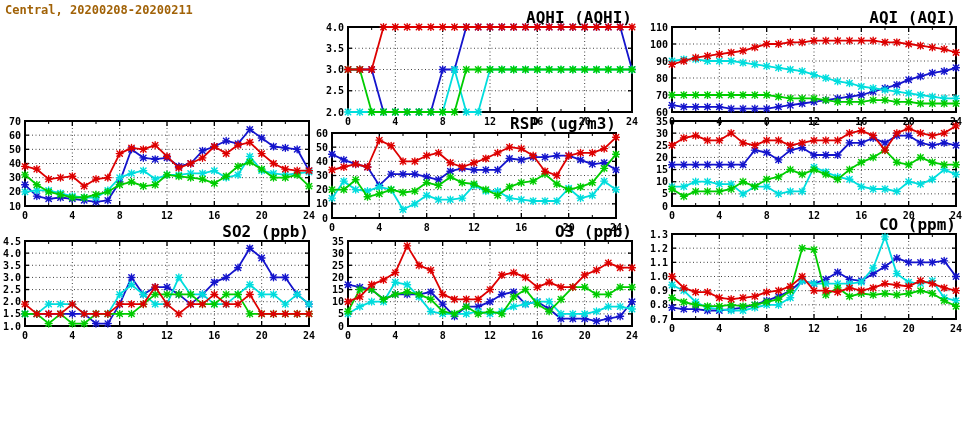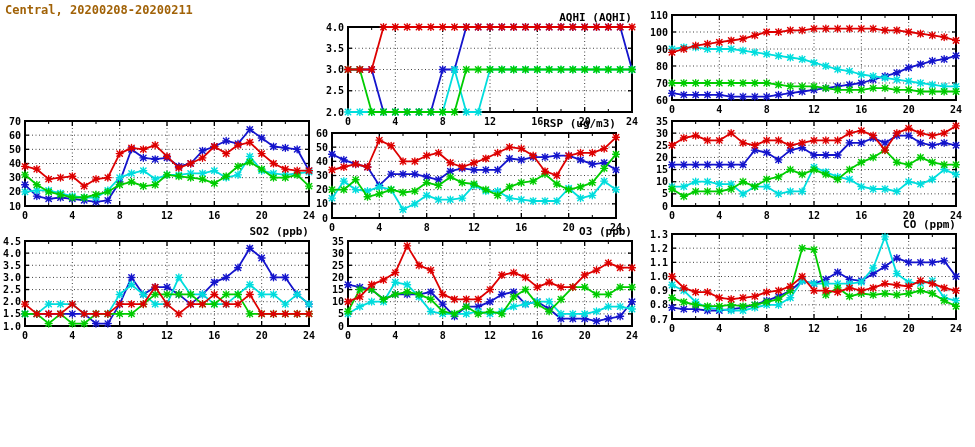--- a/index.html
+++ b/index.html
@@ -1,21 +1,21 @@
 <!DOCTYPE html>
 <html><head>
 <meta charset="utf-8">
 <style>
   html,body{margin:0;padding:0;background:#ffffff;}
   body{position:relative;width:975px;height:447px;overflow:hidden;
        font-family:"DejaVu Sans Mono","Liberation Mono",monospace;}
   .page-title{position:absolute;left:5px;top:3px;font-size:12px;font-weight:bold;color:#a16207;
               letter-spacing:0px;white-space:nowrap;}
   .chart{position:absolute;width:322px;height:118px;}
-  .chart-title{height:12px;line-height:12px;font-size:11px;font-weight:bold;color:#000;
+  .chart-title{height:12px;line-height:12px;font-size:16px;font-weight:bold;color:#000;
                text-align:right;padding-right:12px;white-space:nowrap;}
   .plot{display:block;overflow:visible;}
   
   #chart-aqhi{left:322px;top:12px;}
   #chart-aqi {left:646px;top:12px;}
   #chart-no2 {left:-1px; top:118px;}
   #chart-rsp {left:306px;top:118px;}
   #chart-fsp {left:646px;top:118px;}
   #chart-so2 {left:-1px; top:226px;}
   #chart-o3  {left:322px;top:226px;}
@@ -92,20 +92,21 @@
       <path d="M23.3 42.8L28.7 48.2M28.7 42.8L23.3 48.2M26 42.1L26 48.9M22.6 45.5L29.4 45.5M35.133333333333326 42.8L40.53333333333333 48.2M40.53333333333333 42.8L35.133333333333326 48.2M37.83333333333333 42.1L37.83333333333333 48.9M34.43333333333333 45.5L41.23333333333333 45.5M46.96666666666666 42.8L52.36666666666667 48.2M52.36666666666667 42.8L46.96666666666666 48.2M49.666666666666664 42.1L49.666666666666664 48.9M46.266666666666666 45.5L53.06666666666666 45.5M58.8 85.3L64.2 90.7M64.2 85.3L58.8 90.7M61.5 84.6L61.5 91.4M58.1 88L64.9 88M70.63333333333333 85.3L76.03333333333333 90.7M76.03333333333333 85.3L70.63333333333333 90.7M73.33333333333333 84.6L73.33333333333333 91.4M69.93333333333332 88L76.73333333333333 88M82.46666666666667 85.3L87.86666666666667 90.7M87.86666666666667 85.3L82.46666666666667 90.7M85.16666666666667 84.6L85.16666666666667 91.4M81.76666666666667 88L88.56666666666668 88M94.3 85.3L99.7 90.7M99.7 85.3L94.3 90.7M97 84.6L97 91.4M93.6 88L100.4 88M106.13333333333334 85.3L111.53333333333335 90.7M111.53333333333335 85.3L106.13333333333334 90.7M108.83333333333334 84.6L108.83333333333334 91.4M105.43333333333334 88L112.23333333333335 88M117.96666666666665 42.8L123.36666666666666 48.2M123.36666666666666 42.8L117.96666666666665 48.2M120.66666666666666 42.1L120.66666666666666 48.9M117.26666666666665 45.5L124.06666666666666 45.5M129.8 42.8L135.2 48.2M135.2 42.8L129.8 48.2M132.5 42.1L132.5 48.9M129.1 45.5L135.9 45.5M141.63333333333335 0.2999999999999998L147.03333333333333 5.7M147.03333333333333 0.2999999999999998L141.63333333333335 5.7M144.33333333333334 -0.3999999999999999L144.33333333333334 6.4M140.93333333333334 3L147.73333333333335 3M153.46666666666667 0.2999999999999998L158.86666666666665 5.7M158.86666666666665 0.2999999999999998L153.46666666666667 5.7M156.16666666666666 -0.3999999999999999L156.16666666666666 6.4M152.76666666666665 3L159.56666666666666 3M165.3 0.2999999999999998L170.7 5.7M170.7 0.2999999999999998L165.3 5.7M168 -0.3999999999999999L168 6.4M164.6 3L171.4 3M177.13333333333333 0.2999999999999998L182.5333333333333 5.7M182.5333333333333 0.2999999999999998L177.13333333333333 5.7M179.83333333333331 -0.3999999999999999L179.83333333333331 6.4M176.4333333333333 3L183.23333333333332 3M188.9666666666667 0.2999999999999998L194.36666666666667 5.7M194.36666666666667 0.2999999999999998L188.9666666666667 5.7M191.66666666666669 -0.3999999999999999L191.66666666666669 6.4M188.26666666666668 3L195.0666666666667 3M200.8 0.2999999999999998L206.2 5.7M206.2 0.2999999999999998L200.8 5.7M203.5 -0.3999999999999999L203.5 6.4M200.1 3L206.9 3M212.63333333333333 0.2999999999999998L218.0333333333333 5.7M218.0333333333333 0.2999999999999998L212.63333333333333 5.7M215.33333333333331 -0.3999999999999999L215.33333333333331 6.4M211.9333333333333 3L218.73333333333332 3M224.4666666666667 0.2999999999999998L229.86666666666667 5.7M229.86666666666667 0.2999999999999998L224.4666666666667 5.7M227.16666666666669 -0.3999999999999999L227.16666666666669 6.4M223.76666666666668 3L230.5666666666667 3M236.3 0.2999999999999998L241.7 5.7M241.7 0.2999999999999998L236.3 5.7M239 -0.3999999999999999L239 6.4M235.6 3L242.4 3M248.13333333333333 0.2999999999999998L253.5333333333333 5.7M253.5333333333333 0.2999999999999998L248.13333333333333 5.7M250.83333333333331 -0.3999999999999999L250.83333333333331 6.4M247.4333333333333 3L254.23333333333332 3M259.9666666666667 0.2999999999999998L265.3666666666667 5.7M265.3666666666667 0.2999999999999998L259.9666666666667 5.7M262.6666666666667 -0.3999999999999999L262.6666666666667 6.4M259.2666666666667 3L266.06666666666666 3M271.8 0.2999999999999998L277.2 5.7M277.2 0.2999999999999998L271.8 5.7M274.5 -0.3999999999999999L274.5 6.4M271.1 3L277.9 3M283.6333333333333 0.2999999999999998L289.0333333333333 5.7M289.0333333333333 0.2999999999999998L283.6333333333333 5.7M286.3333333333333 -0.3999999999999999L286.3333333333333 6.4M282.93333333333334 3L289.7333333333333 3M295.4666666666667 0.2999999999999998L300.8666666666667 5.7M300.8666666666667 0.2999999999999998L295.4666666666667 5.7M298.1666666666667 -0.3999999999999999L298.1666666666667 6.4M294.7666666666667 3L301.56666666666666 3M307.3 42.8L312.7 48.2M312.7 42.8L307.3 48.2M310 42.1L310 48.9M306.6 45.5L313.4 45.5" stroke="#1414cc" stroke-width="1.4" fill="none" stroke-linecap="round"></path>
       <polyline points="26.0,88.0 37.8,88.0 49.7,88.0 61.5,88.0 73.3,88.0 85.2,88.0 97.0,88.0 108.8,88.0 120.7,88.0 132.5,45.5 144.3,88.0 156.2,88.0 168.0,45.5 179.8,45.5 191.7,45.5 203.5,45.5 215.3,45.5 227.2,45.5 239.0,45.5 250.8,45.5 262.7,45.5 274.5,45.5 286.3,45.5 298.2,45.5 310.0,45.5" fill="none" stroke="#00dddd" stroke-width="1.8" stroke-linejoin="round" stroke-linecap="round"></polyline>
       <path d="M23.3 85.3L28.7 90.7M28.7 85.3L23.3 90.7M26 84.6L26 91.4M22.6 88L29.4 88M35.133333333333326 85.3L40.53333333333333 90.7M40.53333333333333 85.3L35.133333333333326 90.7M37.83333333333333 84.6L37.83333333333333 91.4M34.43333333333333 88L41.23333333333333 88M46.96666666666666 85.3L52.36666666666667 90.7M52.36666666666667 85.3L46.96666666666666 90.7M49.666666666666664 84.6L49.666666666666664 91.4M46.266666666666666 88L53.06666666666666 88M58.8 85.3L64.2 90.7M64.2 85.3L58.8 90.7M61.5 84.6L61.5 91.4M58.1 88L64.9 88M70.63333333333333 85.3L76.03333333333333 90.7M76.03333333333333 85.3L70.63333333333333 90.7M73.33333333333333 84.6L73.33333333333333 91.4M69.93333333333332 88L76.73333333333333 88M82.46666666666667 85.3L87.86666666666667 90.7M87.86666666666667 85.3L82.46666666666667 90.7M85.16666666666667 84.6L85.16666666666667 91.4M81.76666666666667 88L88.56666666666668 88M94.3 85.3L99.7 90.7M99.7 85.3L94.3 90.7M97 84.6L97 91.4M93.6 88L100.4 88M106.13333333333334 85.3L111.53333333333335 90.7M111.53333333333335 85.3L106.13333333333334 90.7M108.83333333333334 84.6L108.83333333333334 91.4M105.43333333333334 88L112.23333333333335 88M117.96666666666665 85.3L123.36666666666666 90.7M123.36666666666666 85.3L117.96666666666665 90.7M120.66666666666666 84.6L120.66666666666666 91.4M117.26666666666665 88L124.06666666666666 88M129.8 42.8L135.2 48.2M135.2 42.8L129.8 48.2M132.5 42.1L132.5 48.9M129.1 45.5L135.9 45.5M141.63333333333335 85.3L147.03333333333333 90.7M147.03333333333333 85.3L141.63333333333335 90.7M144.33333333333334 84.6L144.33333333333334 91.4M140.93333333333334 88L147.73333333333335 88M153.46666666666667 85.3L158.86666666666665 90.7M158.86666666666665 85.3L153.46666666666667 90.7M156.16666666666666 84.6L156.16666666666666 91.4M152.76666666666665 88L159.56666666666666 88M165.3 42.8L170.7 48.2M170.7 42.8L165.3 48.2M168 42.1L168 48.9M164.6 45.5L171.4 45.5M177.13333333333333 42.8L182.5333333333333 48.2M182.5333333333333 42.8L177.13333333333333 48.2M179.83333333333331 42.1L179.83333333333331 48.9M176.4333333333333 45.5L183.23333333333332 45.5M188.9666666666667 42.8L194.36666666666667 48.2M194.36666666666667 42.8L188.9666666666667 48.2M191.66666666666669 42.1L191.66666666666669 48.9M188.26666666666668 45.5L195.0666666666667 45.5M200.8 42.8L206.2 48.2M206.2 42.8L200.8 48.2M203.5 42.1L203.5 48.9M200.1 45.5L206.9 45.5M212.63333333333333 42.8L218.0333333333333 48.2M218.0333333333333 42.8L212.63333333333333 48.2M215.33333333333331 42.1L215.33333333333331 48.9M211.9333333333333 45.5L218.73333333333332 45.5M224.4666666666667 42.8L229.86666666666667 48.2M229.86666666666667 42.8L224.4666666666667 48.2M227.16666666666669 42.1L227.16666666666669 48.9M223.76666666666668 45.5L230.5666666666667 45.5M236.3 42.8L241.7 48.2M241.7 42.8L236.3 48.2M239 42.1L239 48.9M235.6 45.5L242.4 45.5M248.13333333333333 42.8L253.5333333333333 48.2M253.5333333333333 42.8L248.13333333333333 48.2M250.83333333333331 42.1L250.83333333333331 48.9M247.4333333333333 45.5L254.23333333333332 45.5M259.9666666666667 42.8L265.3666666666667 48.2M265.3666666666667 42.8L259.9666666666667 48.2M262.6666666666667 42.1L262.6666666666667 48.9M259.2666666666667 45.5L266.06666666666666 45.5M271.8 42.8L277.2 48.2M277.2 42.8L271.8 48.2M274.5 42.1L274.5 48.9M271.1 45.5L277.9 45.5M283.6333333333333 42.8L289.0333333333333 48.2M289.0333333333333 42.8L283.6333333333333 48.2M286.3333333333333 42.1L286.3333333333333 48.9M282.93333333333334 45.5L289.7333333333333 45.5M295.4666666666667 42.8L300.8666666666667 48.2M300.8666666666667 42.8L295.4666666666667 48.2M298.1666666666667 42.1L298.1666666666667 48.9M294.7666666666667 45.5L301.56666666666666 45.5M307.3 42.8L312.7 48.2M312.7 42.8L307.3 48.2M310 42.1L310 48.9M306.6 45.5L313.4 45.5" stroke="#00dddd" stroke-width="1.4" fill="none" stroke-linecap="round"></path>
       <polyline points="26.0,45.5 37.8,45.5 49.7,88.0 61.5,88.0 73.3,88.0 85.2,88.0 97.0,88.0 108.8,88.0 120.7,88.0 132.5,88.0 144.3,45.5 156.2,45.5 168.0,45.5 179.8,45.5 191.7,45.5 203.5,45.5 215.3,45.5 227.2,45.5 239.0,45.5 250.8,45.5 262.7,45.5 274.5,45.5 286.3,45.5 298.2,45.5 310.0,45.5" fill="none" stroke="#00cc00" stroke-width="1.8" stroke-linejoin="round" stroke-linecap="round"></polyline>
       <path d="M23.3 42.8L28.7 48.2M28.7 42.8L23.3 48.2M26 42.1L26 48.9M22.6 45.5L29.4 45.5M35.133333333333326 42.8L40.53333333333333 48.2M40.53333333333333 42.8L35.133333333333326 48.2M37.83333333333333 42.1L37.83333333333333 48.9M34.43333333333333 45.5L41.23333333333333 45.5M46.96666666666666 85.3L52.36666666666667 90.7M52.36666666666667 85.3L46.96666666666666 90.7M49.666666666666664 84.6L49.666666666666664 91.4M46.266666666666666 88L53.06666666666666 88M58.8 85.3L64.2 90.7M64.2 85.3L58.8 90.7M61.5 84.6L61.5 91.4M58.1 88L64.9 88M70.63333333333333 85.3L76.03333333333333 90.7M76.03333333333333 85.3L70.63333333333333 90.7M73.33333333333333 84.6L73.33333333333333 91.4M69.93333333333332 88L76.73333333333333 88M82.46666666666667 85.3L87.86666666666667 90.7M87.86666666666667 85.3L82.46666666666667 90.7M85.16666666666667 84.6L85.16666666666667 91.4M81.76666666666667 88L88.56666666666668 88M94.3 85.3L99.7 90.7M99.7 85.3L94.3 90.7M97 84.6L97 91.4M93.6 88L100.4 88M106.13333333333334 85.3L111.53333333333335 90.7M111.53333333333335 85.3L106.13333333333334 90.7M108.83333333333334 84.6L108.83333333333334 91.4M105.43333333333334 88L112.23333333333335 88M117.96666666666665 85.3L123.36666666666666 90.7M123.36666666666666 85.3L117.96666666666665 90.7M120.66666666666666 84.6L120.66666666666666 91.4M117.26666666666665 88L124.06666666666666 88M129.8 85.3L135.2 90.7M135.2 85.3L129.8 90.7M132.5 84.6L132.5 91.4M129.1 88L135.9 88M141.63333333333335 42.8L147.03333333333333 48.2M147.03333333333333 42.8L141.63333333333335 48.2M144.33333333333334 42.1L144.33333333333334 48.9M140.93333333333334 45.5L147.73333333333335 45.5M153.46666666666667 42.8L158.86666666666665 48.2M158.86666666666665 42.8L153.46666666666667 48.2M156.16666666666666 42.1L156.16666666666666 48.9M152.76666666666665 45.5L159.56666666666666 45.5M165.3 42.8L170.7 48.2M170.7 42.8L165.3 48.2M168 42.1L168 48.9M164.6 45.5L171.4 45.5M177.13333333333333 42.8L182.5333333333333 48.2M182.5333333333333 42.8L177.13333333333333 48.2M179.83333333333331 42.1L179.83333333333331 48.9M176.4333333333333 45.5L183.23333333333332 45.5M188.9666666666667 42.8L194.36666666666667 48.2M194.36666666666667 42.8L188.9666666666667 48.2M191.66666666666669 42.1L191.66666666666669 48.9M188.26666666666668 45.5L195.0666666666667 45.5M200.8 42.8L206.2 48.2M206.2 42.8L200.8 48.2M203.5 42.1L203.5 48.9M200.1 45.5L206.9 45.5M212.63333333333333 42.8L218.0333333333333 48.2M218.0333333333333 42.8L212.63333333333333 48.2M215.33333333333331 42.1L215.33333333333331 48.9M211.9333333333333 45.5L218.73333333333332 45.5M224.4666666666667 42.8L229.86666666666667 48.2M229.86666666666667 42.8L224.4666666666667 48.2M227.16666666666669 42.1L227.16666666666669 48.9M223.76666666666668 45.5L230.5666666666667 45.5M236.3 42.8L241.7 48.2M241.7 42.8L236.3 48.2M239 42.1L239 48.9M235.6 45.5L242.4 45.5M248.13333333333333 42.8L253.5333333333333 48.2M253.5333333333333 42.8L248.13333333333333 48.2M250.83333333333331 42.1L250.83333333333331 48.9M247.4333333333333 45.5L254.23333333333332 45.5M259.9666666666667 42.8L265.3666666666667 48.2M265.3666666666667 42.8L259.9666666666667 48.2M262.6666666666667 42.1L262.6666666666667 48.9M259.2666666666667 45.5L266.06666666666666 45.5M271.8 42.8L277.2 48.2M277.2 42.8L271.8 48.2M274.5 42.1L274.5 48.9M271.1 45.5L277.9 45.5M283.6333333333333 42.8L289.0333333333333 48.2M289.0333333333333 42.8L283.6333333333333 48.2M286.3333333333333 42.1L286.3333333333333 48.9M282.93333333333334 45.5L289.7333333333333 45.5M295.4666666666667 42.8L300.8666666666667 48.2M300.8666666666667 42.8L295.4666666666667 48.2M298.1666666666667 42.1L298.1666666666667 48.9M294.7666666666667 45.5L301.56666666666666 45.5M307.3 42.8L312.7 48.2M312.7 42.8L307.3 48.2M310 42.1L310 48.9M306.6 45.5L313.4 45.5" stroke="#00cc00" stroke-width="1.4" fill="none" stroke-linecap="round"></path>
       <polyline points="26.0,45.5 37.8,45.5 49.7,45.5 61.5,3.0 73.3,3.0 85.2,3.0 97.0,3.0 108.8,3.0 120.7,3.0 132.5,3.0 144.3,3.0 156.2,3.0 168.0,3.0 179.8,3.0 191.7,3.0 203.5,3.0 215.3,3.0 227.2,3.0 239.0,3.0 250.8,3.0 262.7,3.0 274.5,3.0 286.3,3.0 298.2,3.0 310.0,3.0" fill="none" stroke="#dd0000" stroke-width="1.8" stroke-linejoin="round" stroke-linecap="round"></polyline>
       <path d="M23.3 42.8L28.7 48.2M28.7 42.8L23.3 48.2M26 42.1L26 48.9M22.6 45.5L29.4 45.5M35.133333333333326 42.8L40.53333333333333 48.2M40.53333333333333 42.8L35.133333333333326 48.2M37.83333333333333 42.1L37.83333333333333 48.9M34.43333333333333 45.5L41.23333333333333 45.5M46.96666666666666 42.8L52.36666666666667 48.2M52.36666666666667 42.8L46.96666666666666 48.2M49.666666666666664 42.1L49.666666666666664 48.9M46.266666666666666 45.5L53.06666666666666 45.5M58.8 0.2999999999999998L64.2 5.7M64.2 0.2999999999999998L58.8 5.7M61.5 -0.3999999999999999L61.5 6.4M58.1 3L64.9 3M70.63333333333333 0.2999999999999998L76.03333333333333 5.7M76.03333333333333 0.2999999999999998L70.63333333333333 5.7M73.33333333333333 -0.3999999999999999L73.33333333333333 6.4M69.93333333333332 3L76.73333333333333 3M82.46666666666667 0.2999999999999998L87.86666666666667 5.7M87.86666666666667 0.2999999999999998L82.46666666666667 5.7M85.16666666666667 -0.3999999999999999L85.16666666666667 6.4M81.76666666666667 3L88.56666666666668 3M94.3 0.2999999999999998L99.7 5.7M99.7 0.2999999999999998L94.3 5.7M97 -0.3999999999999999L97 6.4M93.6 3L100.4 3M106.13333333333334 0.2999999999999998L111.53333333333335 5.7M111.53333333333335 0.2999999999999998L106.13333333333334 5.7M108.83333333333334 -0.3999999999999999L108.83333333333334 6.4M105.43333333333334 3L112.23333333333335 3M117.96666666666665 0.2999999999999998L123.36666666666666 5.7M123.36666666666666 0.2999999999999998L117.96666666666665 5.7M120.66666666666666 -0.3999999999999999L120.66666666666666 6.4M117.26666666666665 3L124.06666666666666 3M129.8 0.2999999999999998L135.2 5.7M135.2 0.2999999999999998L129.8 5.7M132.5 -0.3999999999999999L132.5 6.4M129.1 3L135.9 3M141.63333333333335 0.2999999999999998L147.03333333333333 5.7M147.03333333333333 0.2999999999999998L141.63333333333335 5.7M144.33333333333334 -0.3999999999999999L144.33333333333334 6.4M140.93333333333334 3L147.73333333333335 3M153.46666666666667 0.2999999999999998L158.86666666666665 5.7M158.86666666666665 0.2999999999999998L153.46666666666667 5.7M156.16666666666666 -0.3999999999999999L156.16666666666666 6.4M152.76666666666665 3L159.56666666666666 3M165.3 0.2999999999999998L170.7 5.7M170.7 0.2999999999999998L165.3 5.7M168 -0.3999999999999999L168 6.4M164.6 3L171.4 3M177.13333333333333 0.2999999999999998L182.5333333333333 5.7M182.5333333333333 0.2999999999999998L177.13333333333333 5.7M179.83333333333331 -0.3999999999999999L179.83333333333331 6.4M176.4333333333333 3L183.23333333333332 3M188.9666666666667 0.2999999999999998L194.36666666666667 5.7M194.36666666666667 0.2999999999999998L188.9666666666667 5.7M191.66666666666669 -0.3999999999999999L191.66666666666669 6.4M188.26666666666668 3L195.0666666666667 3M200.8 0.2999999999999998L206.2 5.7M206.2 0.2999999999999998L200.8 5.7M203.5 -0.3999999999999999L203.5 6.4M200.1 3L206.9 3M212.63333333333333 0.2999999999999998L218.0333333333333 5.7M218.0333333333333 0.2999999999999998L212.63333333333333 5.7M215.33333333333331 -0.3999999999999999L215.33333333333331 6.4M211.9333333333333 3L218.73333333333332 3M224.4666666666667 0.2999999999999998L229.86666666666667 5.7M229.86666666666667 0.2999999999999998L224.4666666666667 5.7M227.16666666666669 -0.3999999999999999L227.16666666666669 6.4M223.76666666666668 3L230.5666666666667 3M236.3 0.2999999999999998L241.7 5.7M241.7 0.2999999999999998L236.3 5.7M239 -0.3999999999999999L239 6.4M235.6 3L242.4 3M248.13333333333333 0.2999999999999998L253.5333333333333 5.7M253.5333333333333 0.2999999999999998L248.13333333333333 5.7M250.83333333333331 -0.3999999999999999L250.83333333333331 6.4M247.4333333333333 3L254.23333333333332 3M259.9666666666667 0.2999999999999998L265.3666666666667 5.7M265.3666666666667 0.2999999999999998L259.9666666666667 5.7M262.6666666666667 -0.3999999999999999L262.6666666666667 6.4M259.2666666666667 3L266.06666666666666 3M271.8 0.2999999999999998L277.2 5.7M277.2 0.2999999999999998L271.8 5.7M274.5 -0.3999999999999999L274.5 6.4M271.1 3L277.9 3M283.6333333333333 0.2999999999999998L289.0333333333333 5.7M289.0333333333333 0.2999999999999998L283.6333333333333 5.7M286.3333333333333 -0.3999999999999999L286.3333333333333 6.4M282.93333333333334 3L289.7333333333333 3M295.4666666666667 0.2999999999999998L300.8666666666667 5.7M300.8666666666667 0.2999999999999998L295.4666666666667 5.7M298.1666666666667 -0.3999999999999999L298.1666666666667 6.4M294.7666666666667 3L301.56666666666666 3M307.3 0.2999999999999998L312.7 5.7M312.7 0.2999999999999998L307.3 5.7M310 -0.3999999999999999L310 6.4M306.6 3L313.4 3" stroke="#dd0000" stroke-width="1.4" fill="none" stroke-linecap="round"></path>
     </svg>
 </div>
 <div class="chart" id="chart-aqi">
+  <div class="chart-title">AQI (AQI)</div>
   <svg class="plot" width="322" height="105">
       <line x1="73.33333333333333" y1="3" x2="73.33333333333333" y2="88" stroke="#444444" stroke-width="1" stroke-dasharray="1,2.5"></line>
       <line x1="120.66666666666666" y1="3" x2="120.66666666666666" y2="88" stroke="#444444" stroke-width="1" stroke-dasharray="1,2.5"></line>
       <line x1="168" y1="3" x2="168" y2="88" stroke="#444444" stroke-width="1" stroke-dasharray="1,2.5"></line>
       <line x1="215.33333333333331" y1="3" x2="215.33333333333331" y2="88" stroke="#444444" stroke-width="1" stroke-dasharray="1,2.5"></line>
       <line x1="262.6666666666667" y1="3" x2="262.6666666666667" y2="88" stroke="#444444" stroke-width="1" stroke-dasharray="1,2.5"></line>
       <line x1="26" y1="71" x2="310" y2="71" stroke="#444444" stroke-width="1" stroke-dasharray="1,2.5"></line>
       <line x1="26" y1="54" x2="310" y2="54" stroke="#444444" stroke-width="1" stroke-dasharray="1,2.5"></line>
       <line x1="26" y1="37" x2="310" y2="37" stroke="#444444" stroke-width="1" stroke-dasharray="1,2.5"></line>
       <line x1="26" y1="20" x2="310" y2="20" stroke="#444444" stroke-width="1" stroke-dasharray="1,2.5"></line>

